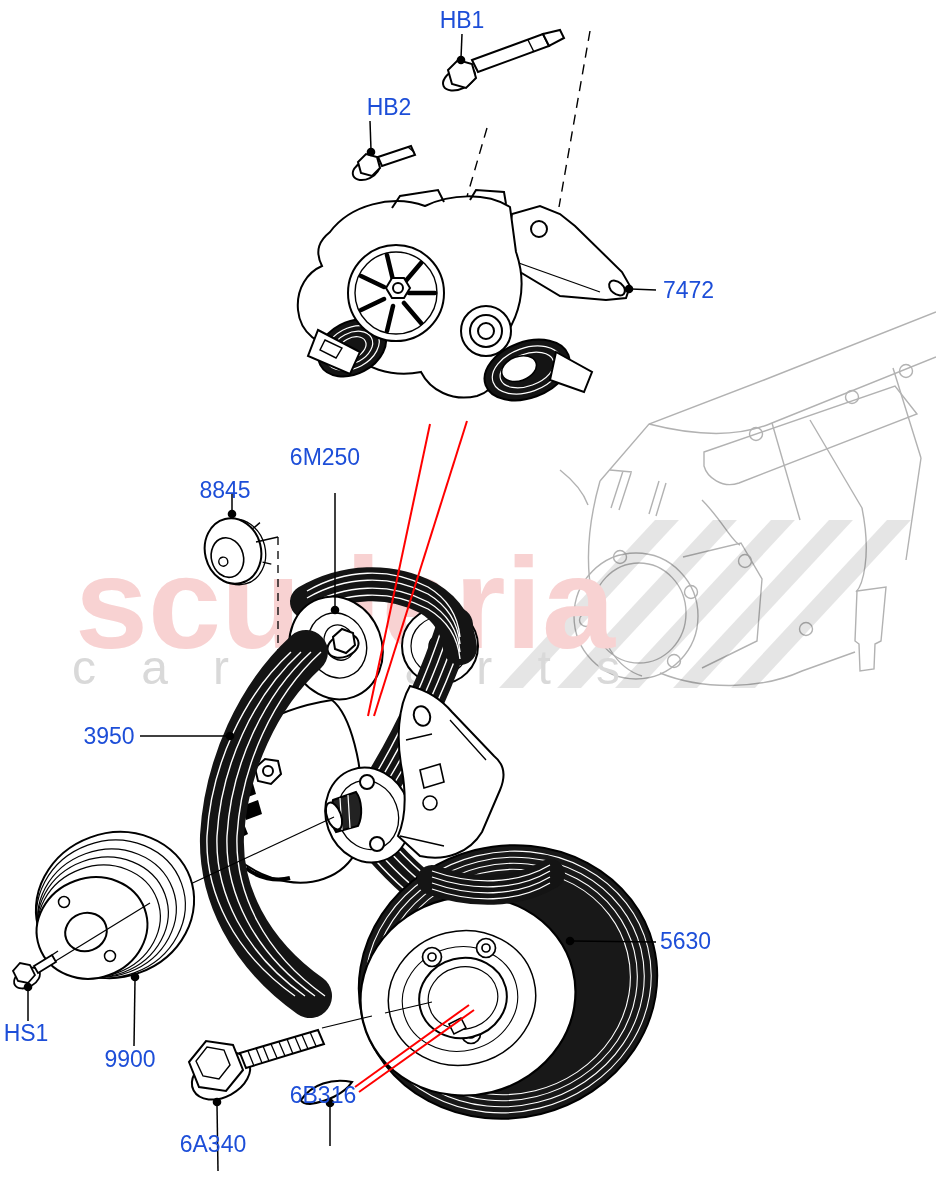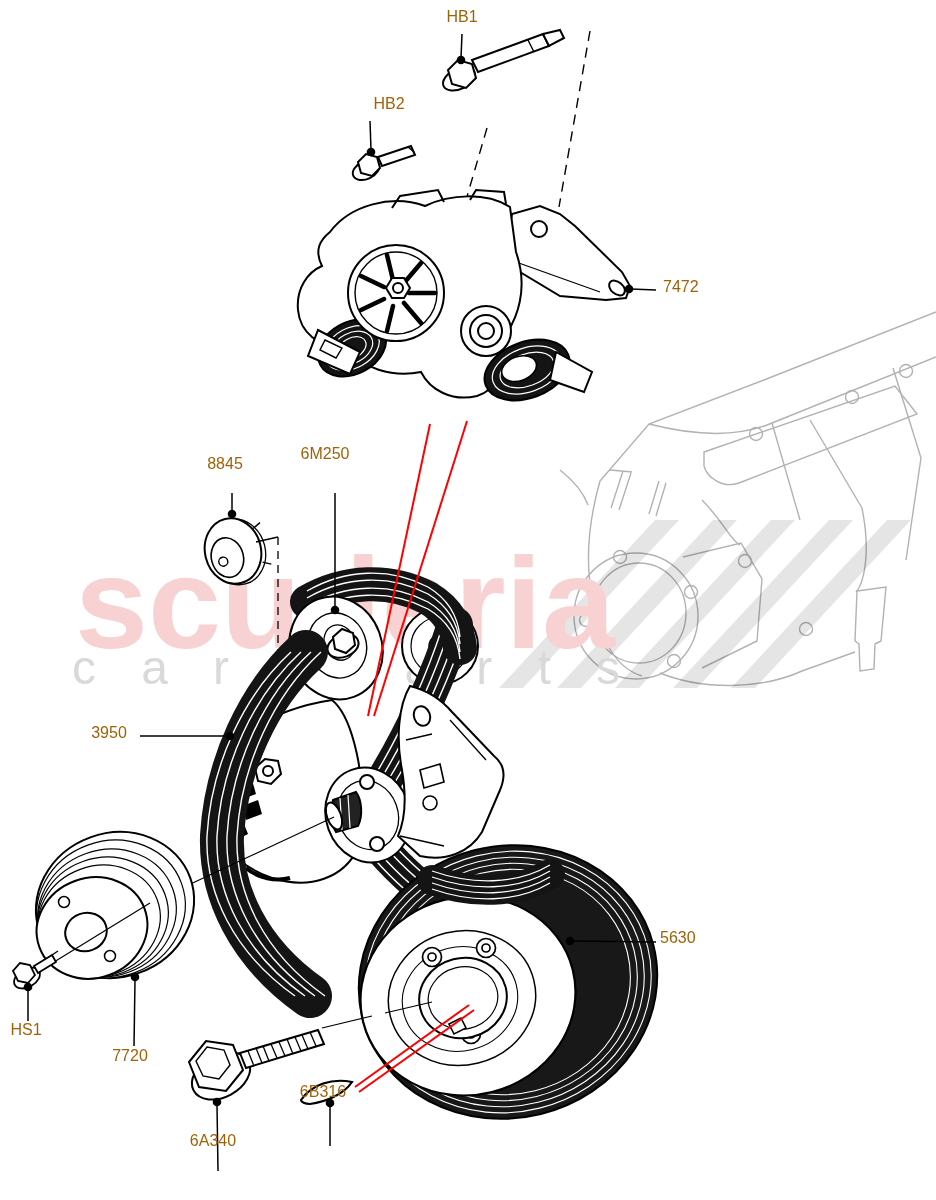--- a/index.html
+++ b/index.html
@@ -1,21 +1,21 @@
 <!DOCTYPE html>
 <html><head>
 <meta charset="utf-8">
 <style>
   html,body{margin:0;padding:0;background:#fff;}
   .stage{position:relative;width:936px;height:1200px;background:#ffffff;overflow:hidden;
          font-family:"Liberation Sans", sans-serif;}
   .stage svg{position:absolute;left:0;top:0;}
   svg text{font-family:"Liberation Sans", sans-serif;}
   .wm-brand{font-weight:bold;}
-  .pl{position:absolute;font-size:16px;line-height:1.0;color:#a16207;white-space:nowrap;
+  .pl{position:absolute;font-size:23px;line-height:1.0;color:#1d4ed8;white-space:nowrap;
       transform:translateX(-50%);cursor:pointer;}
   .pl.anchor-left{transform:none;}
 </style>
 </head>
 <body>
 
 <div class="stage">
 
 <svg width="936" height="1200" viewBox="0 0 936 1200">
   <defs>
@@ -306,22 +306,22 @@
         <circle cx="28" cy="987" r="4.3"></circle>
     <circle cx="135" cy="977" r="4.3"></circle>
         <circle cx="217" cy="1102" r="4.3"></circle>
     <circle cx="330" cy="1103" r="4.3"></circle>
   </g>
 </svg>
 
 <div class="pl" style="left:462px;top:9px">HB1</div>
 <div class="pl" style="left:389px;top:96px">HB2</div>
 <div class="pl anchor-left" style="left:663px;top:279px">7472</div>
-<div class="pl" style="left:225px;top:456px">8845</div>
+<div class="pl" style="left:225px;top:479px">8845</div>
 <div class="pl" style="left:325px;top:446px">6M250</div>
 <div class="pl" style="left:109px;top:725px">3950</div>
 <div class="pl anchor-left" style="left:660px;top:930px">5630</div>
 <div class="pl" style="left:26px;top:1022px">HS1</div>
-<div class="pl" style="left:130px;top:1048px">7720</div>
+<div class="pl" style="left:130px;top:1048px">9900</div>
 <div class="pl" style="left:213px;top:1133px">6A340</div>
 <div class="pl" style="left:323px;top:1084px">6B316</div>
 
 </div>
 
 </body></html>

